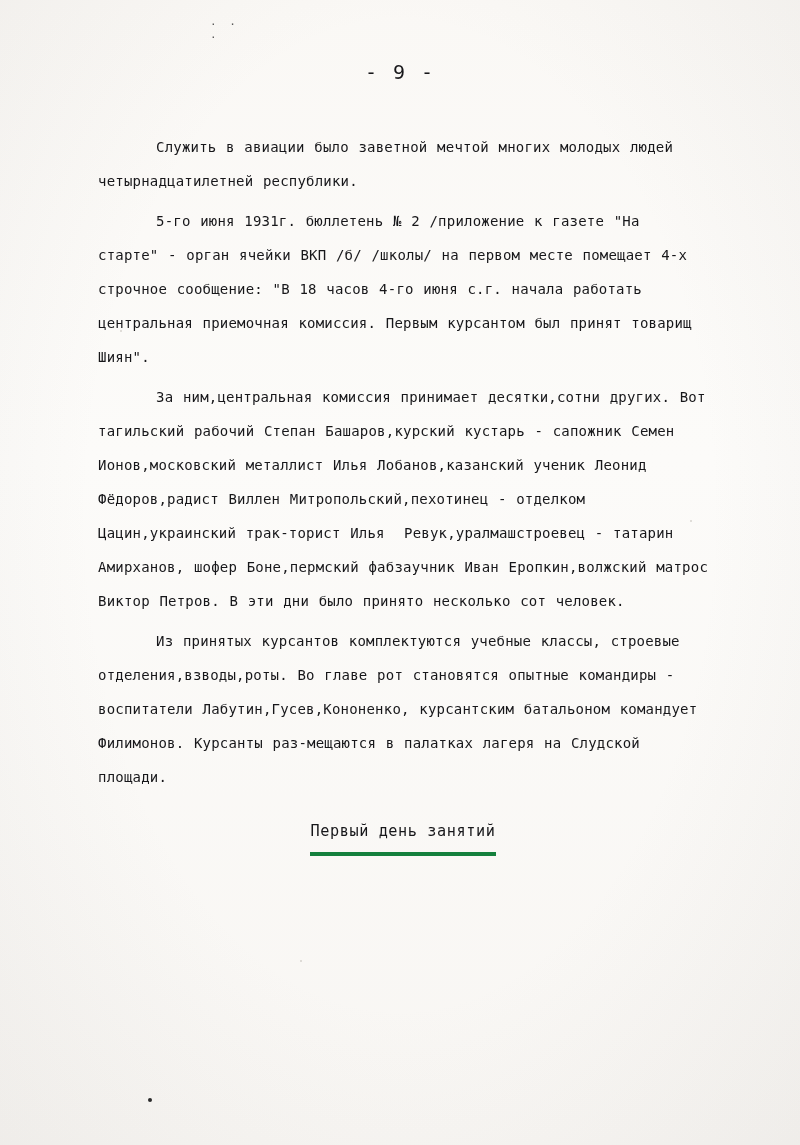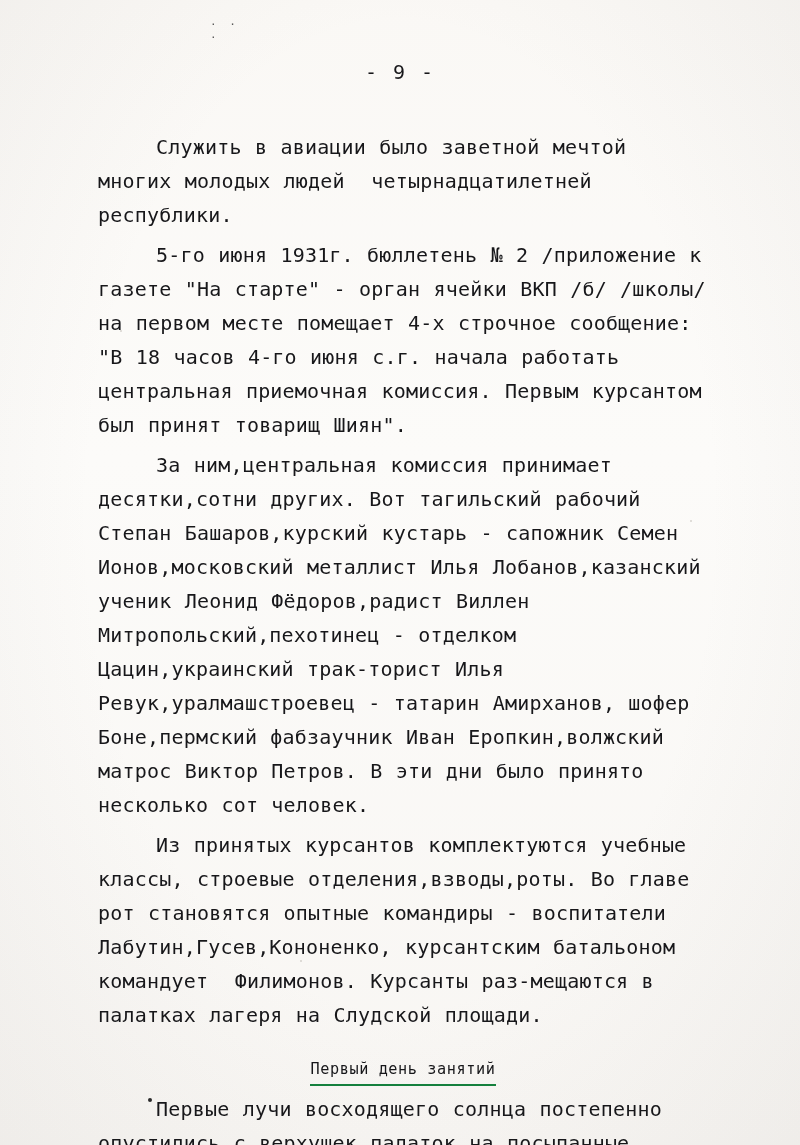--- a/index.html
+++ b/index.html
@@ -35,40 +35,40 @@
     letter-spacing: 2px;
   }
   .body-text {
     position: absolute;
     top: 130px;
     left: 98px;
     width: 610px;
   }
   p.para {
     margin: 0 0 6px 0;
-    font-size: 20px;
+    font-size: 14px;
     line-height: 34px;
     letter-spacing: 0.2px;
     text-align: left;
     white-space: pre-wrap;
     word-spacing: 1px;
   }
   p.para.indent {
     text-indent: 58px;
   }
   .subheading {
     margin: 20px 0 6px 0;
     text-align: center;
     font-size: 15.2px;
     line-height: 34px;
     letter-spacing: 0.6px;
   }
   .subheading span {
-    border-bottom: 2px solid #15803d;
-    padding-bottom: 6px;
+    border-bottom: 4px solid #15803d;
+    padding-bottom: 12px;
   }
   .top-mark {
     position: absolute;
     top: 18px;
     left: 210px;
     width: 40px;
     font-size: 11px;
     color: #5a5a5a;
     letter-spacing: 3px;
   }
@@ -101,21 +101,20 @@
   <div class="body-text">
     <p class="para indent">Служить в авиации было заветной мечтой многих молодых людей  четырнадцатилетней республики.</p>
     <p class="para indent">5-го июня 1931г. бюллетень № 2 /приложение к газете "На старте" - орган ячейки ВКП /б/ /школы/ на первом месте помещает 4-х строчное сообщение: "В 18 часов 4-го июня с.г. начала работать центральная приемочная комиссия. Первым курсантом был принят товарищ Шиян".</p>
     <p class="para indent">За ним,центральная комиссия принимает десятки,сотни других. Вот тагильский рабочий Степан Башаров,курский кустарь - сапожник Семен Ионов,московский металлист Илья Лобанов,казанский ученик Леонид Фёдоров,радист Виллен Митропольский,пехотинец - отделком Цацин,украинский трак-торист Илья  Ревук,уралмашстроевец - татарин Амирханов, шофер Боне,пермский фабзаучник Иван Еропкин,волжский матрос Виктор Петров. В эти дни было принято несколько сот человек.</p>
     <p class="para indent">Из принятых курсантов комплектуются учебные классы, строевые отделения,взводы,роты. Во главе рот становятся опытные командиры - воспитатели Лабутин,Гусев,Кононенко, курсантским батальоном командует  Филимонов. Курсанты раз-мещаются в палатках лагеря на Слудской площади.</p>
 
     <div class="subheading">
       <span>Первый день занятий</span>
     </div>
 
-    <p class="para indent">Первые лучи восходящего солнца постепенно опустились с верхушек палаток на посыпанные  песком дорожки.Тишину</p>
   </div>
 
   <div class="bottom-dot"></div>
 
   <div class="speck" style="left:120px; top:330px; width:2px; height:2px;"></div>
   <div class="speck" style="left:690px; top:520px; width:2px; height:2px;"></div>
   <div class="speck" style="left:300px; top:960px; width:2px; height:2px;"></div>
 </div>
 
 </body></html>

